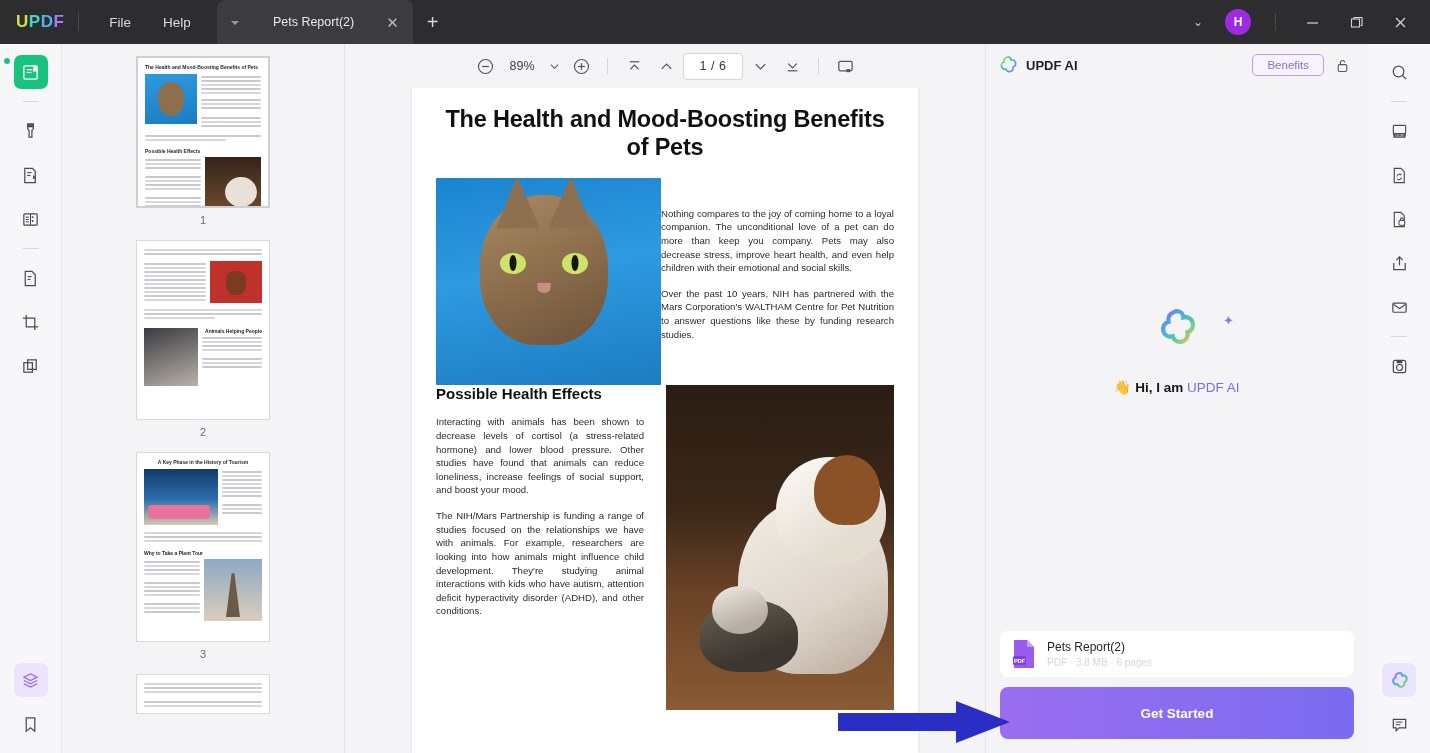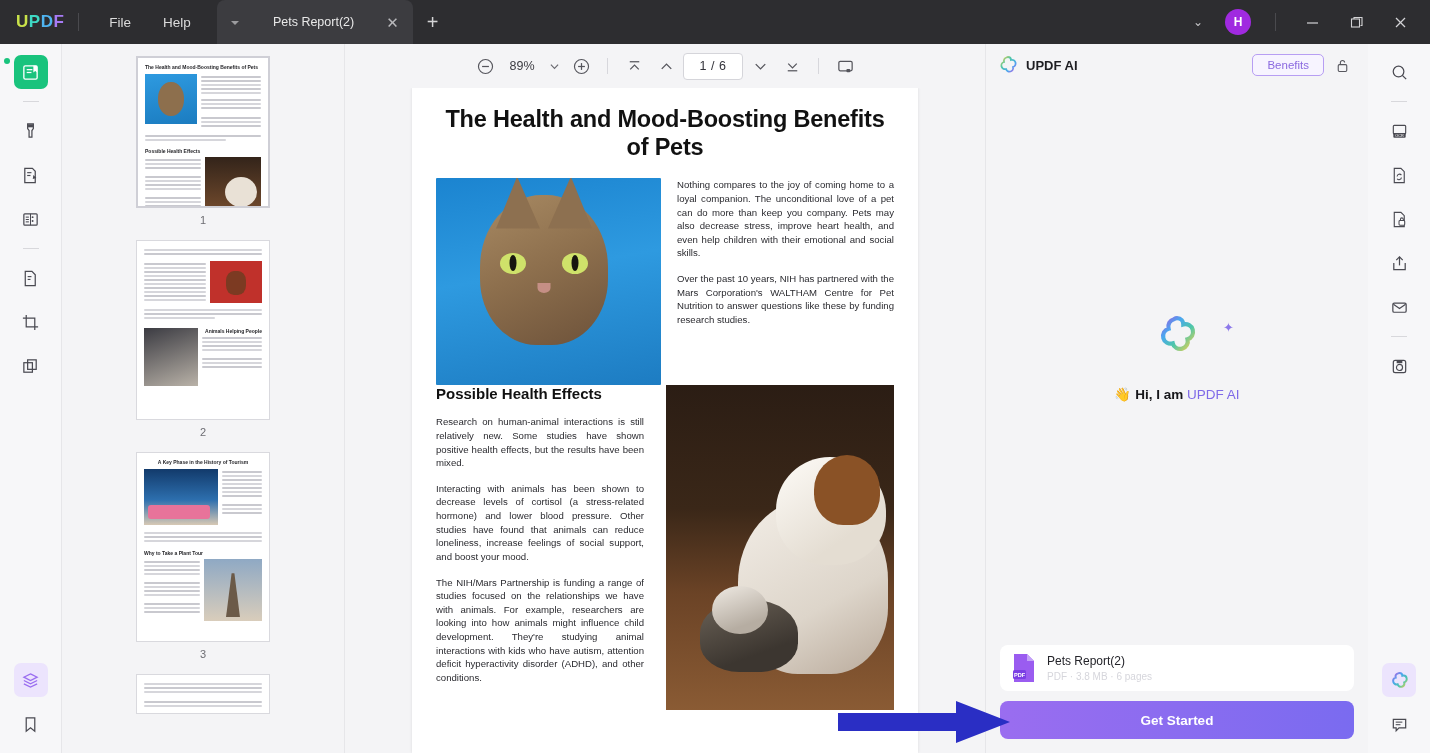--- a/index.html
+++ b/index.html
@@ -92,21 +92,21 @@
     position:absolute; left:345px; top:88px; width:640px; height:665px;
     background:#f4f4f6; overflow:hidden; display:flex; justify-content:center;
   }
   .page {
     width:506px; background:#fff; padding:18px 24px 0; box-shadow:0 0 3px rgba(0,0,0,.10);
   }
   .doc-title {
     font-size:23.5px; font-weight:bold; color:#111; text-align:center; line-height:1.18; margin-bottom:17px;
     letter-spacing:-.2px;
   }
-  .row-1 { display:flex; gap:16px; }
+  .row-1 { display:flex; gap:0;align-items:center; }
   .cat-photo {
     width:225px; height:207px; flex:none; border-radius:1px; position:relative; overflow:hidden;
     background:linear-gradient(170deg,#1b84d0 0%,#2e9ae0 45%,#1d7cc2 100%);
   }
   .cat-head {
     position:absolute; left:48%; top:44%; transform:translate(-50%,-50%);
     width:128px; height:150px; border-radius:48% 48% 44% 44%;
     background:linear-gradient(155deg,#a88a63 0%,#8d6f4d 48%,#6d523a 100%);
   }
   .cat-ear { position:absolute; width:44px; height:52px; background:#8d7050; }
@@ -161,21 +161,21 @@
   .greet { font-size:13.5px; color:#17171b; font-weight:bold; margin-bottom:12px; }
   .greet .brand { color:#7f6ae8; font-weight:normal; }
   .ai-desc { font-size:12.5px; color:#4b4b53; text-align:center; line-height:1.45; }
   .file-card {
     margin:0 14px 10px; background:#fff; border-radius:8px; height:46px; display:flex; align-items:center; padding:0 12px;
   }
   .pdf-ico { width:24px; height:30px; margin-right:11px; position:relative; }
   .file-name { font-size:12px; color:#24242a; }
   .file-meta { font-size:10px; color:#d6d6dc; margin-top:3px; }
   .get-started {
-    margin:0 14px 14px; height:38px; border-radius:8px; color:#fff; font-size:13.5px; font-weight:bold;
+    margin:0 14px 14px; height:52px; border-radius:8px; color:#fff; font-size:13.5px; font-weight:bold;
     display:flex; align-items:center; justify-content:center;
     background:linear-gradient(90deg,#9a6df0 0%,#7a6bf0 100%);
   }
 
   
   .rail-right {
     position:absolute; left:1368px; top:44px; width:62px; height:709px;
     background:#f7f7f9; display:flex; flex-direction:column; align-items:center; padding-top:6px;
   }
 
@@ -537,21 +537,20 @@
         <div class="col-text">
           <div class="p">Nothing compares to the joy of coming home to a loyal companion. The unconditional love of a pet can do more than keep you company. Pets may also decrease stress, improve heart health, and even help children with their emotional and social skills.</div>
           <div class="p last">Over the past 10 years, NIH has partnered with the Mars Corporation's WALTHAM Centre for Pet Nutrition to answer questions like these by funding research studies.</div>
         </div>
       </div>
 
 
       <div class="row-2">
         <div class="col">
           <div class="sec-head">Possible Health Effects</div>
-          <div class="p">Research on human-animal interactions is still relatively new. Some studies have shown positive health effects, but the results have been mixed.</div>
           <div class="p">Interacting with animals has been shown to decrease levels of cortisol (a stress-related hormone) and lower blood pressure. Other studies have found that animals can reduce loneliness, increase feelings of social support, and boost your mood.</div>
           <div class="p">The NIH/Mars Partnership is funding a range of studies focused on the relationships we have with animals. For example, researchers are looking into how animals might influence child development. They're studying animal interactions with kids who have autism, attention deficit hyperactivity disorder (ADHD), and other conditions.</div>
         </div>
         <div class="dog-photo">
           <div class="dog-body"></div>
           <div class="dog-head"></div>
           <div class="dog-patch"></div>
           <div class="cat-small"></div>
           <div class="cat-small-head"></div>
         </div>

